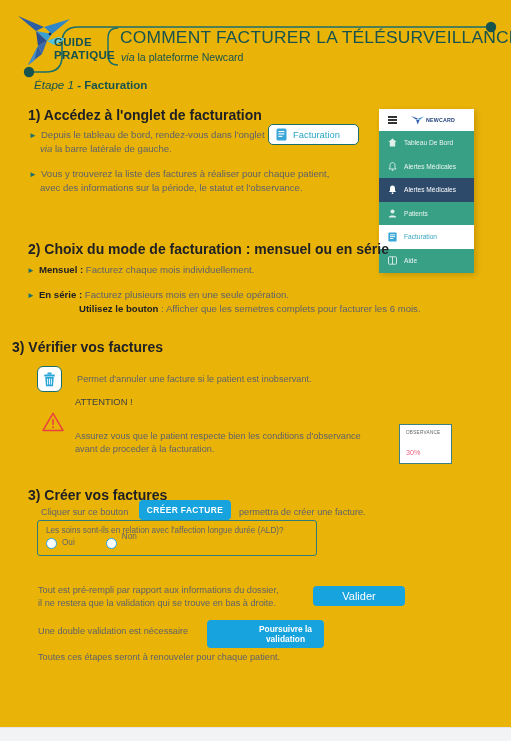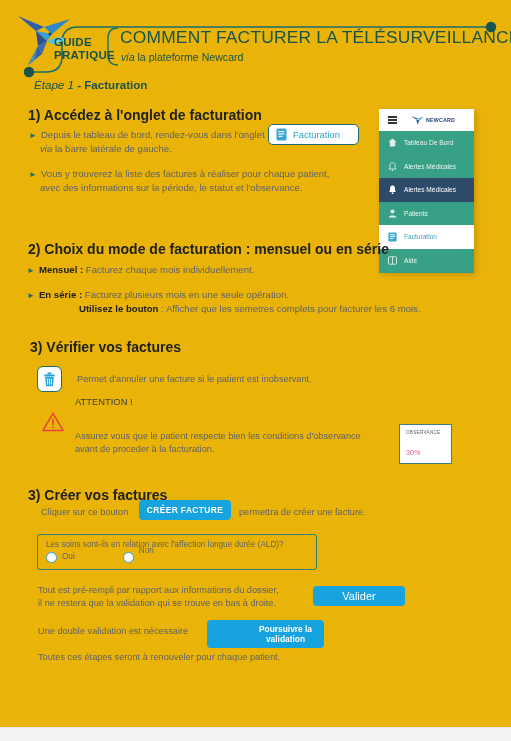--- a/index.html
+++ b/index.html
@@ -134,27 +134,27 @@
     font-weight: bold;
     display:flex; align-items:center; justify-content:center;
   }
   .btn-creer { left: 139px; top: 500px; width: 92px; height: 20px; font-size: 8.4px; letter-spacing:.4px; }
   .btn-valider { left: 313px; top: 586px; width: 92px; height: 20px; font-size: 11px; font-weight: normal; }
   .btn-poursuivre { left: 207px; top: 620px; width: 117px; height: 28px; font-size: 8.4px; padding-left: 40px; }
 
   .txt { position:absolute; font-size: 9.2px; line-height: 13px; color:#5f6368; }
 
   .ald-box {
-    position: absolute; left: 37px; top: 534px;
+    position: absolute; left: 37px; top: 520px;
     width: 280px; height: 36px;
     border: 1px solid #2f7c78; border-radius: 3px;
     padding: 5px 8px;
   }
   .ald-q { font-size: 8.2px; color:#5f6368; }
-  .ald-opts { display:flex; align-items:flex-start; gap: 48px; margin-top: 3px; }
+  .ald-opts { display:flex; align-items:flex-start; gap: 31px; margin-top: 3px; }
   .radio { width: 11px; height: 11px; border: 1.6px solid #2aa5e0; border-radius: 50%; background:#fff; }
   .opt { display:flex; align-items:flex-start; gap: 5px; }
   .opt .l { font-size: 8.2px; color:#5f6368; }
   .opt.non .l { margin-top: -6px; }
 </style>
 </head>
 <body>
 
 <div class="page">
 
@@ -294,21 +294,21 @@
 
   <div class="bullet-row" style="left:27px; top:263px;">
     <span class="tri">►</span><b>Mensuel :</b><span> Facturez chaque mois individuellement.</span>
   </div>
 
   <div class="bullet-row" style="left:27px; top:288px;">
     <span class="tri">►</span><b>En série :</b><span> Facturez plusieurs mois en une seule opération.</span><br>
     <span style="margin-left:52px;"><b>Utilisez le bouton</b><span> : Afficher que les semetres complets pour facturer les 6 mois.</span></span>
   </div>
 
-  <div class="h-num" style="left:30px; top:339px;">3) Vérifier vos factures</div>
+  <div class="h-num" style="left:12px; top:339px;">3) Vérifier vos factures</div>
 
   <div class="trash-chip">
     <svg width="13" height="15" viewBox="0 0 13 15">
       <rect x="1.2" y="2.6" width="10.6" height="2" rx=".6" fill="#2aa5d8"></rect>
       <rect x="4.4" y="0.6" width="4.2" height="1.8" rx=".6" fill="#2aa5d8"></rect>
       <path d="M2.2 5 H10.8 L10 14.2 H3 Z" fill="#2aa5d8"></path>
       <line x1="4.6" y1="6.6" x2="4.6" y2="12.6" stroke="#fff" stroke-width=".9"></line>
       <line x1="6.5" y1="6.6" x2="6.5" y2="12.6" stroke="#fff" stroke-width=".9"></line>
       <line x1="8.4" y1="6.6" x2="8.4" y2="12.6" stroke="#fff" stroke-width=".9"></line>
     </svg>

